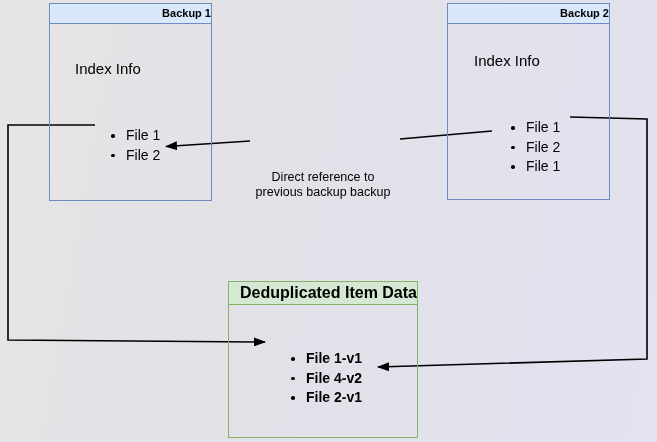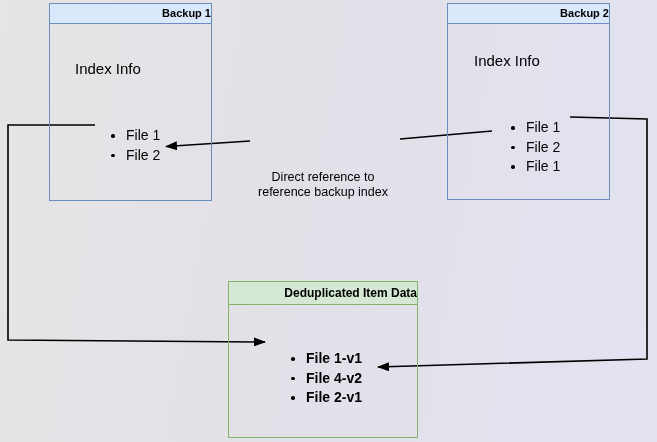--- a/index.html
+++ b/index.html
@@ -42,21 +42,21 @@
   .blue-h {
     height: 19.5px;
     background: var(--blue-fill);
     border-bottom: 1.5px solid var(--blue-border);
     font-size: 11px;
   }
   .green-h {
     height: 22.5px;
     background: var(--green-fill);
     border-bottom: 1.5px solid var(--green-border);
-    font-size: 12px;
+    font-size: 16px;
   }
 
   .index-label {
     position: absolute;
     font-size: 15px;
     line-height: 18px;
     white-space: nowrap;
   }
 
   ul.file-list {
@@ -137,16 +137,16 @@
     </div>
     <ul class="file-list" style="left:50px; top:55px;font-weight:bold;">
       <li>File 1-v1</li>
       <li>File 4-v2</li>
       <li>File 2-v1</li>
     </ul>
   </div>
 
   <div class="annotation">
     <div>Direct reference to</div>
-    <div>reference backup index</div>
+    <div>previous backup backup</div>
   </div>
 
 </div>
 
 </body></html>

